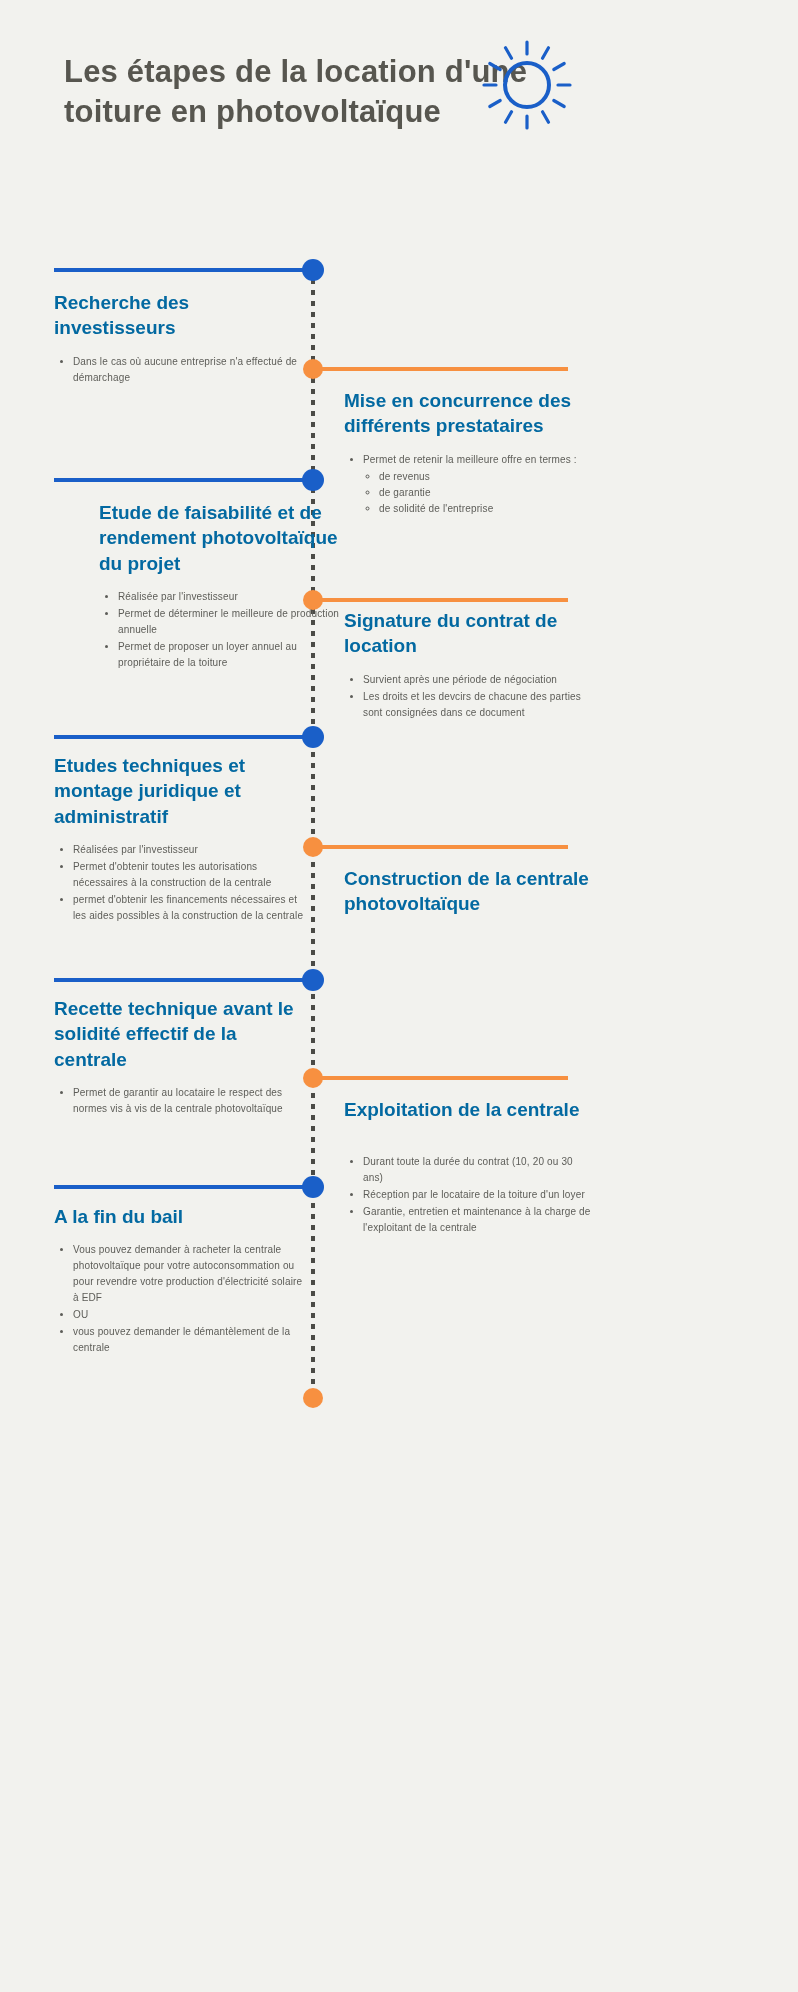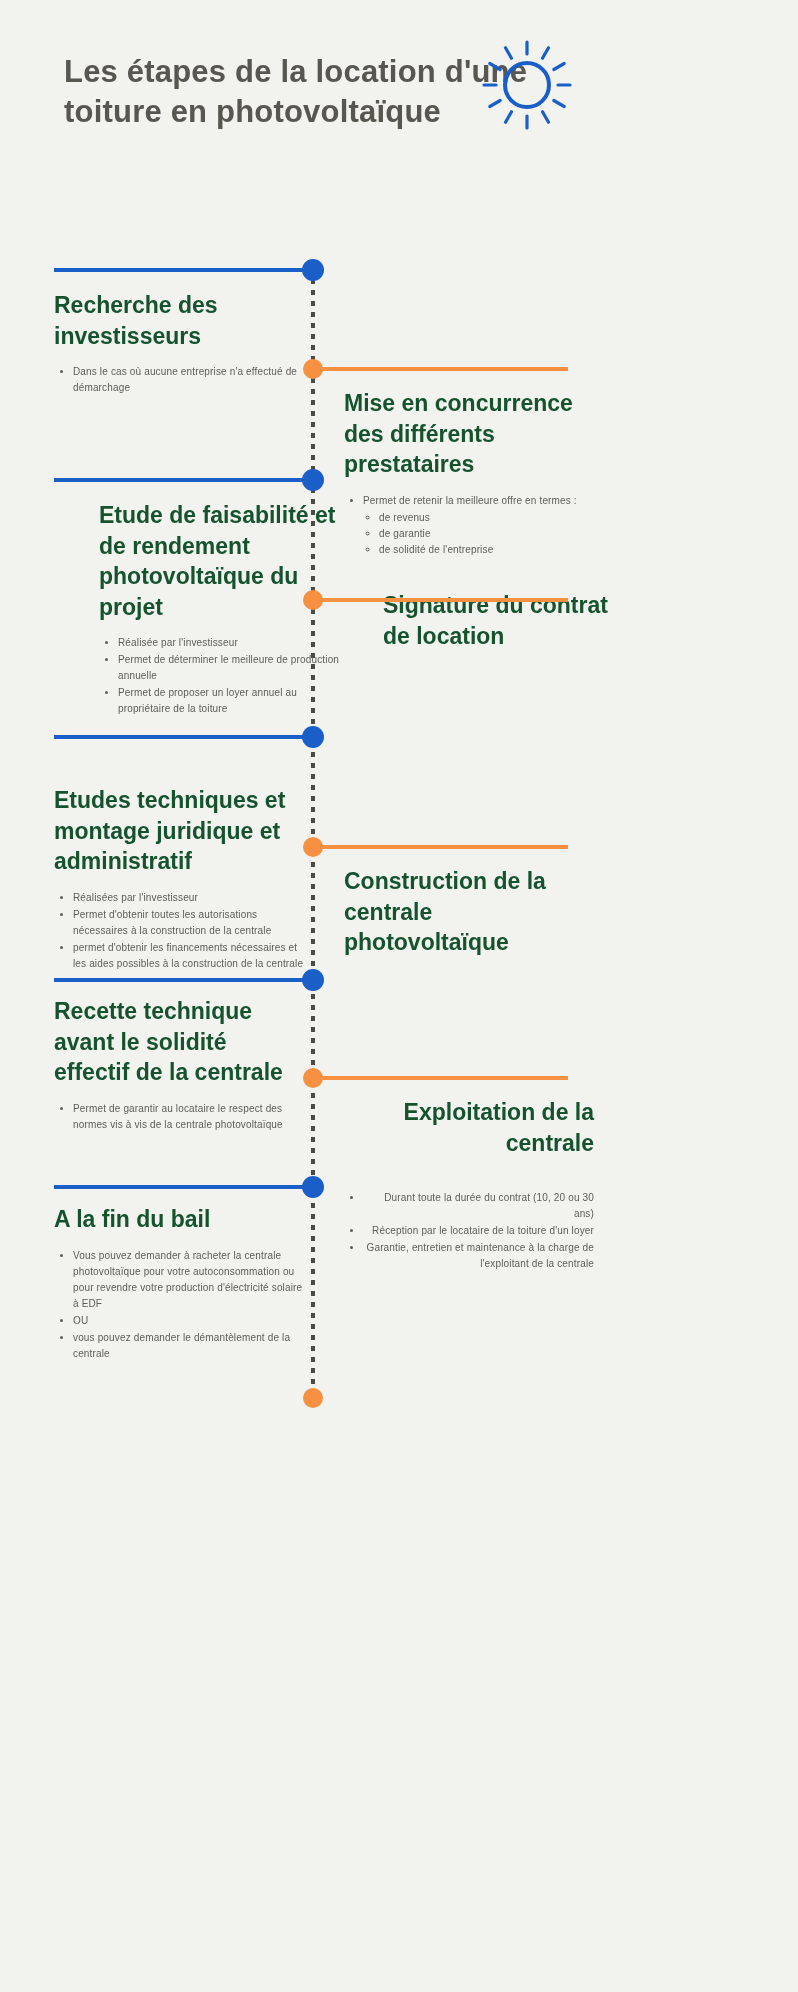--- a/index.html
+++ b/index.html
@@ -94,24 +94,24 @@
     width: 250px;
     text-align: left;
   }
   .block.right {
     left: 344px;
     width: 250px;
     text-align: left;
   }
   .block h2 {
     margin: 0;
-    font-size: 23px;
+    font-size: 19px;
     line-height: 1.33;
     font-weight: bold;
-    color: #14532d;
+    color: #0369a1;
   }
   .block ul {
     margin: 13px 0 0 0;
     padding-left: 19px;
     list-style: disc;
   }
   .block ul li {
     font-size: 10px;
     line-height: 1.6;
     color: #5d5d58;
@@ -198,45 +198,49 @@
 
 <div class="block left" style="top:500px;margin-left:45px;">
   <h2>Etude de faisabilité et de rendement photovoltaïque du projet</h2>
   <ul>
     <li>Réalisée par l'investisseur</li>
     <li>Permet de déterminer le meilleure de production annuelle</li>
     <li>Permet de proposer un loyer annuel au propriétaire de la toiture</li>
   </ul>
 </div>
 
-<div class="block right" style="top:590px;margin-left:39px;">
+<div class="block right" style="top:608px;">
   <h2>Signature du contrat de location</h2>
-</div>
-
-<div class="block left" style="top:753px;margin-top:32px;">
+  <ul>
+    <li>Survient après une période de négociation</li>
+    <li>Les droits et les devcirs de chacune des parties sont consignées dans ce document</li>
+  </ul>
+</div>
+
+<div class="block left" style="top:753px;">
   <h2>Etudes techniques et montage juridique et administratif</h2>
   <ul>
     <li>Réalisées par l'investisseur</li>
     <li>Permet d'obtenir toutes les autorisations nécessaires à la construction de la centrale</li>
     <li>permet d'obtenir les financements nécessaires et les aides possibles à la construction de la centrale</li>
   </ul>
 </div>
 
 <div class="block right" style="top:866px;">
   <h2>Construction de la centrale photovoltaïque</h2>
 </div>
 
 <div class="block left" style="top:996px;">
   <h2>Recette technique avant le solidité effectif de la centrale</h2>
   <ul>
     <li>Permet de garantir au locataire le respect des normes vis à vis de la centrale photovoltaïque</li>
   </ul>
 </div>
 
-<div class="block right" style="top:1097px;text-align:right;">
+<div class="block right" style="top:1097px;">
   <h2>Exploitation de la centrale</h2>
   <ul style="margin-top:32px;">
     <li>Durant toute la durée du contrat (10, 20 ou 30 ans)</li>
     <li>Réception par le locataire de la toiture d'un loyer</li>
     <li>Garantie, entretien et maintenance à la charge de l'exploitant de la centrale</li>
   </ul>
 </div>
 
 <div class="block left" style="top:1204px;">
   <h2>A la fin du bail</h2>

